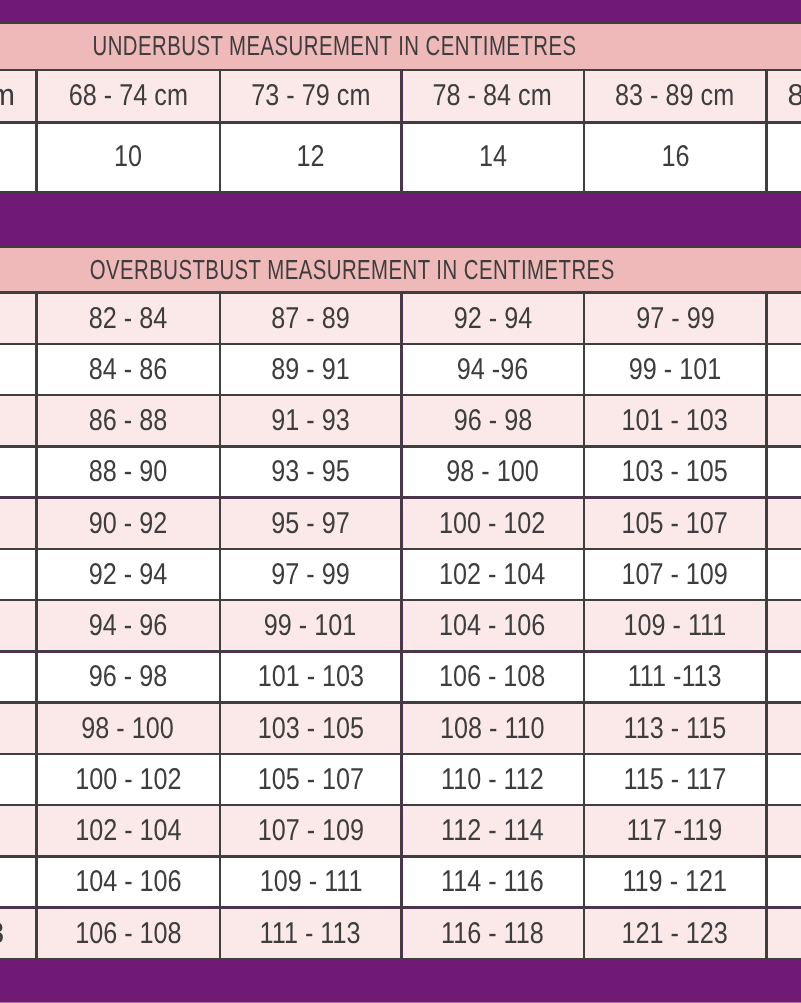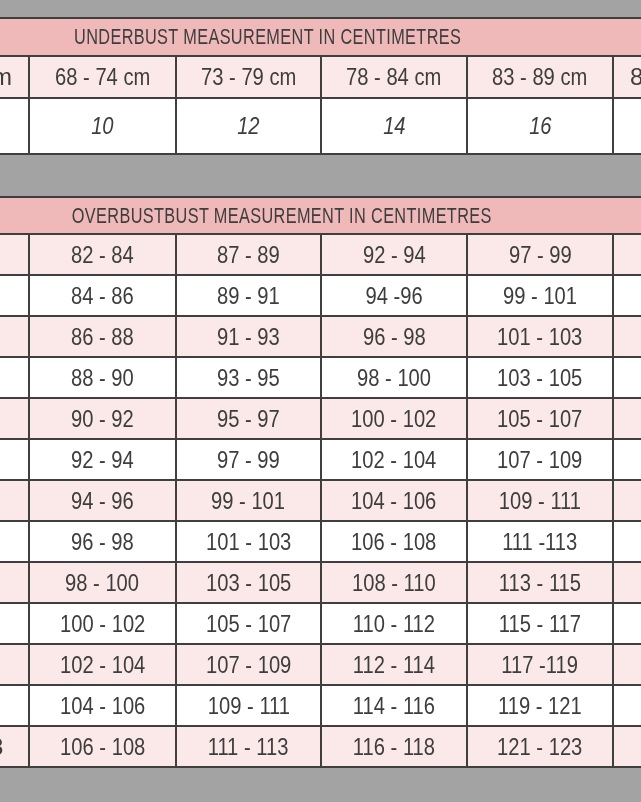--- a/index.html
+++ b/index.html
@@ -1,39 +1,39 @@
 <!DOCTYPE html>
 <html><head>
 <meta charset="utf-8">
 <style>
   html,body{margin:0;padding:0;}
   body{
     width:641px;height:802px;overflow:hidden;background:#ffffff;
     font-family:"Liberation Sans","DejaVu Sans",sans-serif;
     color:#3d3d3d;-webkit-font-smoothing:antialiased;
   }
-  .canvas{position:relative;width:641px;height:802px;overflow:hidden;background:#a3a3a3;}
+  .canvas{position:relative;width:641px;height:802px;overflow:hidden;background:#701a75;}
 
   table.tbl{
     position:absolute;left:-4px;width:649px;
     border-collapse:collapse;table-layout:fixed;
   }
   table.t1{top:17px;}
   table.t2{top:196px;}
   .tbl td{
     border:2px solid #3f3f3f;
     text-align:center;vertical-align:middle;
     padding:0;position:relative;overflow:hidden;
     font-size:24px;line-height:1;
   }
   tr.band td{background:#efb9b9;height:36px;}
   tr.pink td{background:#fbe8e8;}
   tr.white td{background:#ffffff;}
   tr.r-range td{height:40px;}
-  tr.r-size td{height:54px;font-style:italic;}
+  tr.r-size td{height:54px;}
   table.t2 tr.band td{height:35px;}
   table.t2 tr.datarow td{height:39px;}
 
   .cnd{display:inline-block;white-space:nowrap;transform:scaleX(0.84);transform-origin:50% 50%;}
   .bandtxt{font-size:22px;letter-spacing:0.5px;}
   .bandtxt .cnd{transform:scaleX(0.74);}
   .t1 .bandtxt{margin-right:108px;}
   .t2 .bandtxt{margin-right:122px;}
 
   .frag{position:absolute;top:50%;transform:translateY(-50%);white-space:nowrap;}

